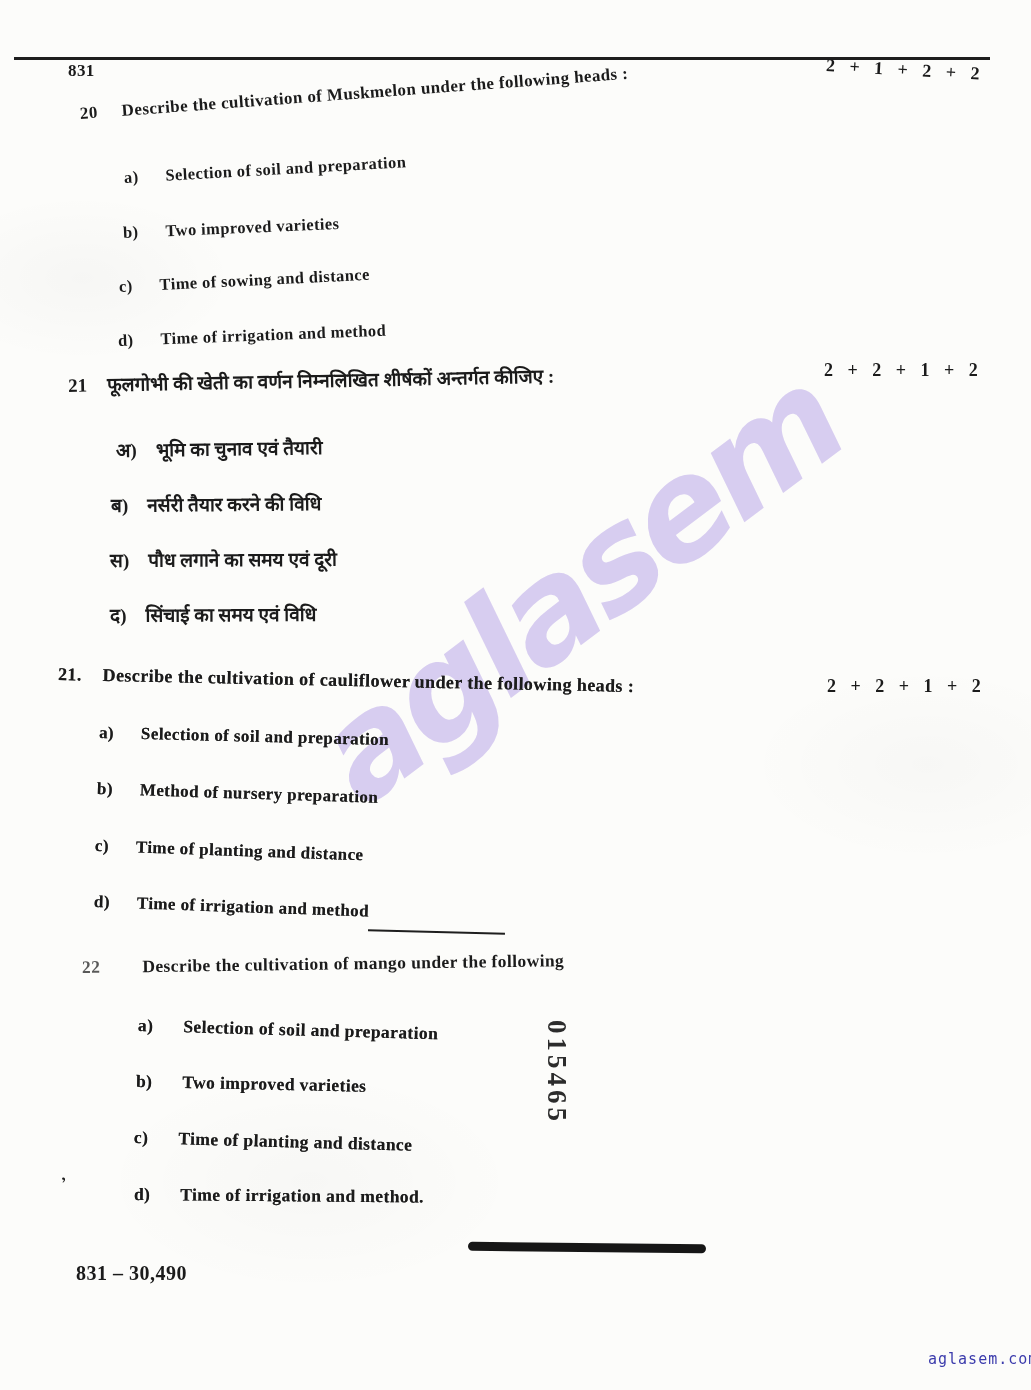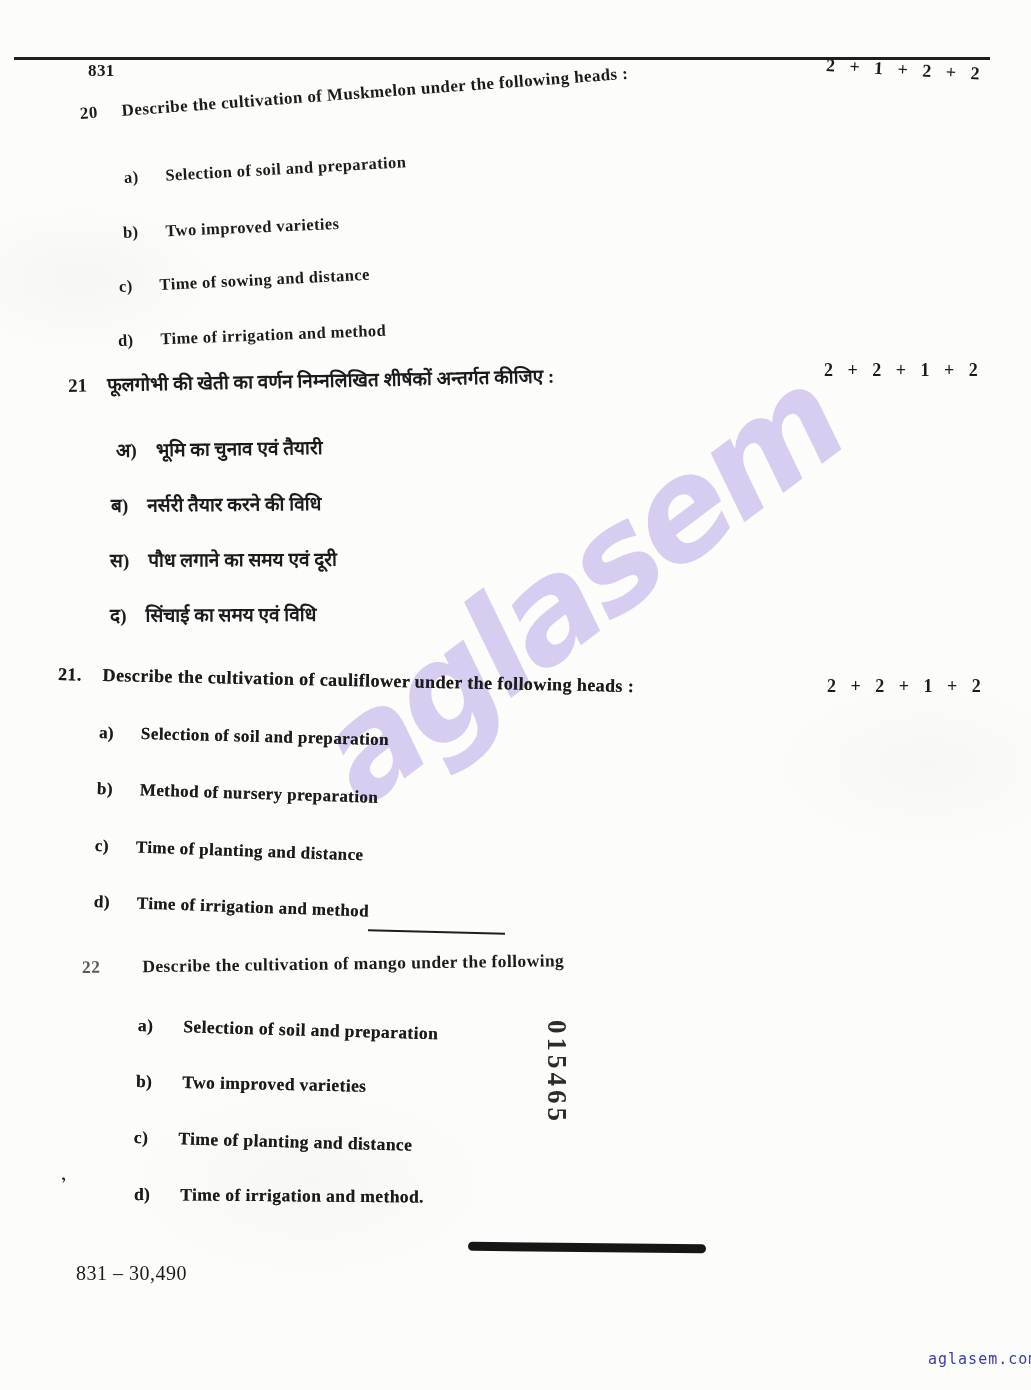--- a/index.html
+++ b/index.html
@@ -38,41 +38,41 @@
     color:#cfc2ee;opacity:0.8;
     transform:rotate(-37deg);transform-origin:center;
     text-align:center;pointer-events:none;
   }
   .stamp{
     position:absolute;left:572px;top:1020px;
     font-family:"Liberation Serif", serif;
     font-size:27px;font-weight:600;letter-spacing:4px;color:#2c2c2c;
     transform:rotate(90deg);transform-origin:top left;
   }
-  .footercode{font-size:20px;font-weight:400;letter-spacing:0.5px;}
+  .footercode{font-size:20px;font-weight:700;letter-spacing:0.5px;}
   .sitelink{
     font-family:"DejaVu Sans Mono", monospace;
     font-size:15px;color:#3b3bac;letter-spacing:1px;
   }
   .thickbar{
     position:absolute;left:468px;top:1243px;width:238px;height:9px;
     background:#161616;border-radius:5px;transform:rotate(0.6deg);
   }
   .tick{position:absolute;left:62px;top:1174px;font-size:16px;font-weight:700;transform:rotate(-18deg);}
 </style>
 </head>
 <body>
 
 <div class="page">
 
   <div class="rule" style="left:14px;top:57px;width:976px;height:3px;"></div>
 
   <div class="watermark">aglasem</div>
 
-  <div class="line qhead" style="left:88px;top:61px;font-size:17px;">831</div>
+  <div class="line qhead" style="left:68px;top:61px;font-size:17px;">831</div>
 
   <div class="line qhead" style="left:80px;top:104px;transform:rotate(-4.2deg);transform-origin:left center;">
     <span class="qnum">20</span><span>Describe the cultivation of Muskmelon under the following heads :</span>
   </div>
   <div class="line marks" style="left:826px;top:55px;transform:rotate(3.2deg);transform-origin:left center;">2 + 1 + 2 + 2</div>
 
   <div class="line item" style="left:124px;top:168px;transform:rotate(-3.2deg);transform-origin:left center;">
     <span class="ilabel">a)</span><span>Selection of soil and preparation</span>
   </div>
   <div class="line item" style="left:123px;top:223px;transform:rotate(-2.4deg);transform-origin:left center;">

